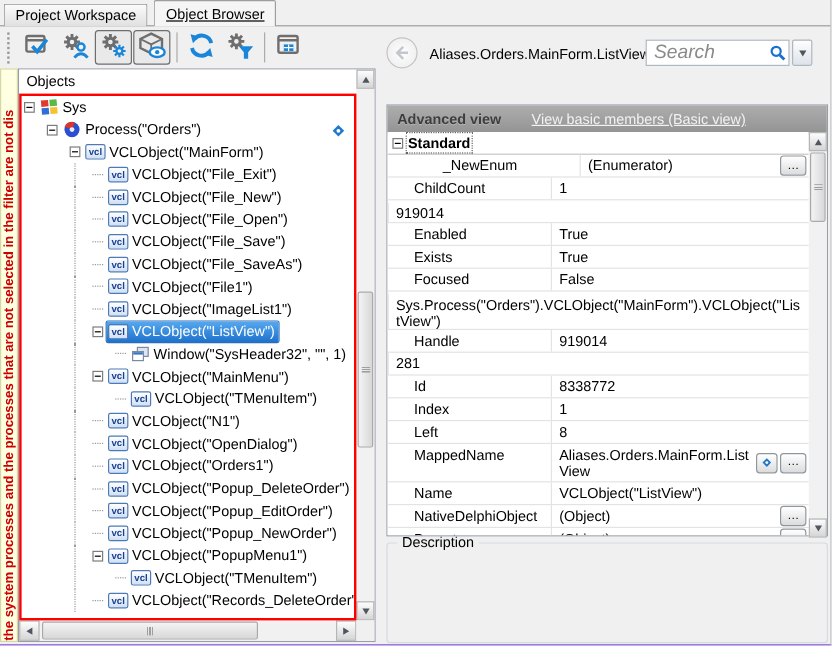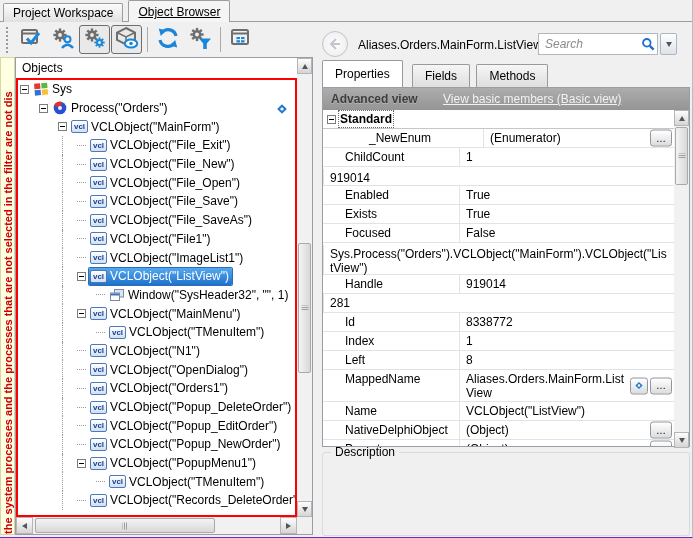--- a/index.html
+++ b/index.html
@@ -63,21 +63,21 @@
   .thumb-v::after, .thumb-h::after { content:""; position:absolute; left:50%; top:50%; width:7px; height:5px;
              transform:translate(-50%,-50%); background:repeating-linear-gradient(#9f9f9f 0 1px, transparent 1px 2px); }
   .thumb-h::after { width:5px; height:7px; background:repeating-linear-gradient(90deg,#9f9f9f 0 1px, transparent 1px 2px); }
   .sb-corner { position:absolute; right:0; bottom:0; width:15px; height:17px; background:#f0f0f0; }
 
   
   .back-btn { position:absolute; left:322px; top:31px; width:26px; height:26px; border-radius:50%;
               border:1px solid #c3c3c3; background:radial-gradient(#fefefe,#ebebeb); display:flex; align-items:center; justify-content:center; }
   .insp-title { position:absolute; left:358px; top:38px; font-size:12px; }
   .search-wrap { position:absolute; left:538px; top:33px; width:120px; height:22px; }
-  .search-input { width:120px; height:22px; border:1px solid #afb7bf; padding:2px 22px 2px 6px; font-size:12px; font-family:"Liberation Sans",sans-serif; }
+  .search-input { width:120px; height:22px; border:1px solid #afb7bf; padding:2px 22px 2px 6px; font-size:16px; font-family:"Liberation Sans",sans-serif; }
   .search-input::placeholder { font-style:italic; color:#8a8a8a; }
   .search-mag { position:absolute; right:3px; top:4px; }
   .search-drop { position:absolute; left:660px; top:33px; width:17px; height:22px; border:1px solid #aeb6bf;
                  background:linear-gradient(#fefefe,#dde3e9); display:flex; align-items:center; justify-content:center; border-radius:2px; }
 
   .insp-tabs { position:absolute; left:322px; top:60px; height:27px; width:368px; }
   .itab { position:absolute; bottom:0; height:23px; padding:4px 12px 0 12px; background:linear-gradient(#f6f6f6,#dedede);
           border:1px solid #9a9a9a; border-bottom:none; border-radius:2px 2px 0 0; z-index:1; }
   .itab.active { height:27px; background:#fff; z-index:3; padding-top:6px; }
 
@@ -460,25 +460,20 @@
       <svg width="14" height="14" viewBox="0 0 14 14">
           <circle cx="5.8" cy="5.8" r="3.8" fill="none" stroke="#1a6fd4" stroke-width="1.8"></circle>
           <line x1="8.8" y1="8.8" x2="12.6" y2="12.6" stroke="#1a6fd4" stroke-width="2.4"></line>
         </svg>
     </span>
   </div>
   <button class="search-drop">
     <span class="tri-down"></span>
   </button>
 
-  <div class="insp-tabs" id="inspTabs">
-      <div class="itab active" style="left: 0px;"><span>Properties</span></div>
-      <div class="itab" style="left: 90px;"><span>Fields</span></div>
-      <div class="itab" style="left: 154.4px;"><span>Methods</span></div>
-    </div>
 
   <div class="insp-content">
     <div class="view-bar">
       <span class="view-mode">Advanced view</span>
       <span class="view-link">View basic members (Basic view)</span>
     </div>
     <div class="prop-grid" id="propGrid">
         <div class="pcat">
           <span class="exp"></span>
           <span class="pcat-label">Standard</span>

